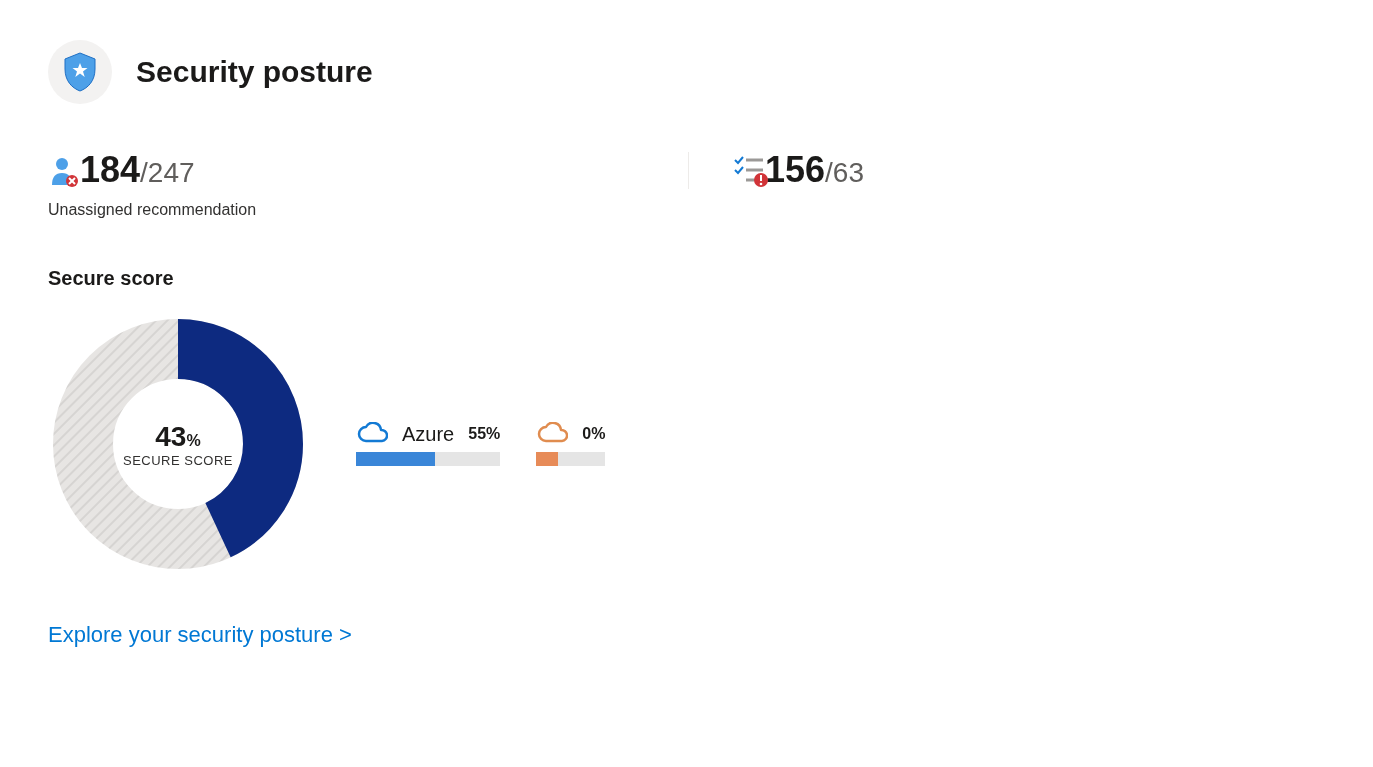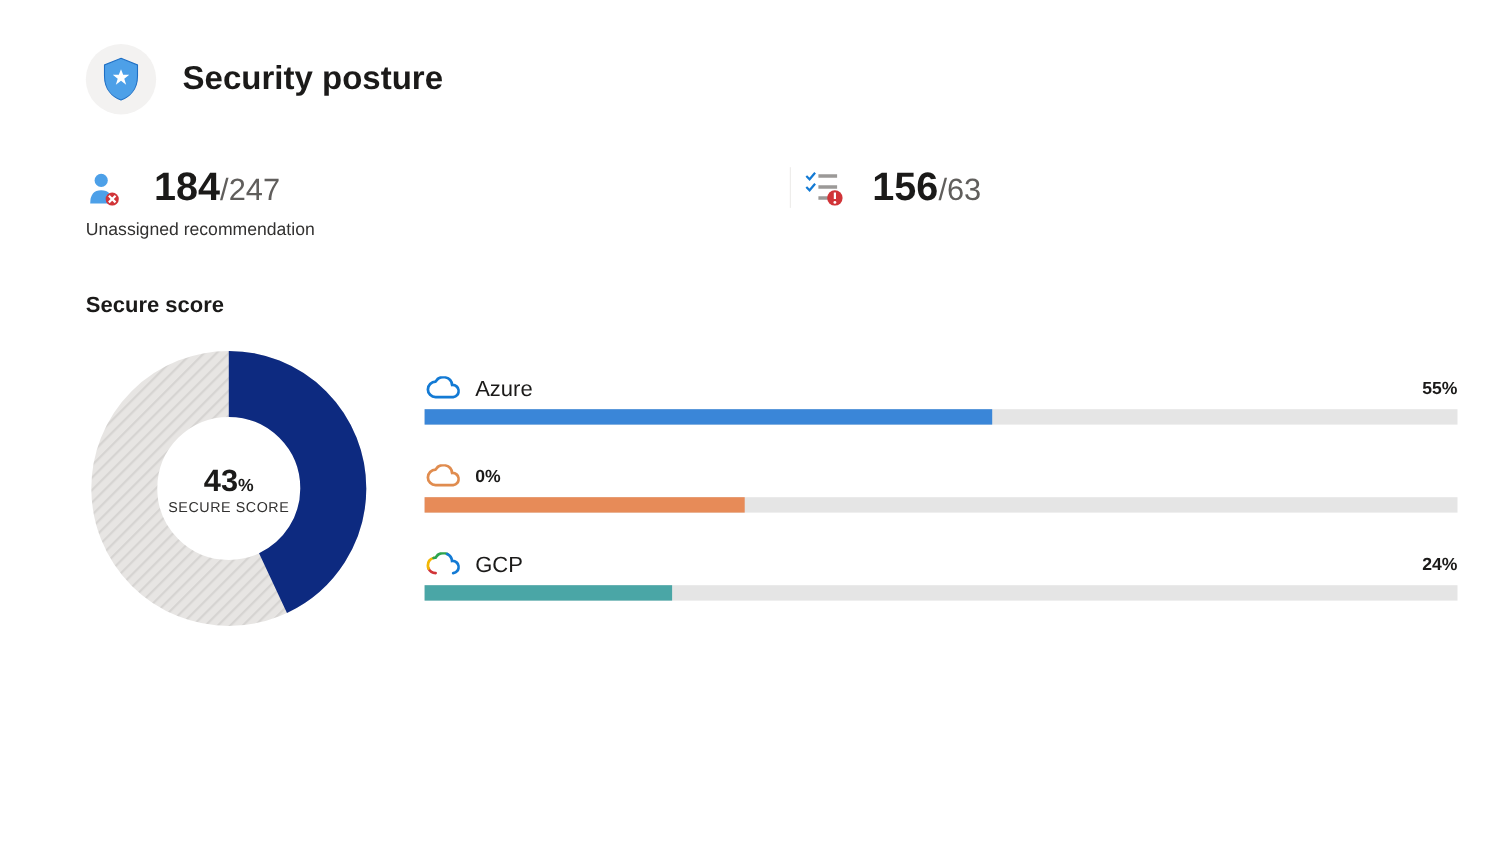--- a/index.html
+++ b/index.html
@@ -7,21 +7,20 @@
     padding: 0;
     width: 1373px;
     height: 767px;
     font-family: "Segoe UI", "Segoe UI Web", Arial, sans-serif;
     color: #323130;
     background: #ffffff;
   }
   .card {
     box-sizing: border-box;
     padding: 40px 48px 40px 48px;
-    margin-left: 30px;
   }
   .header {
     display: flex;
     align-items: center;
     gap: 24px;
     margin-bottom: 48px;
   }
   .header-icon-wrap {
     width: 64px;
     height: 64px;
@@ -39,25 +38,25 @@
   .metrics {
     display: flex;
     align-items: flex-start;
     margin-bottom: 48px;
   }
   .metric {
     display: flex;
     flex-direction: column;
   }
   .metric-left { width: 640px; }
-  .metric-right { padding-left: 12px; border-left: 1px solid #edebe9; }
+  .metric-right { padding-left: 44px; border-left: 1px solid #edebe9; }
   .metric-top {
     display: flex;
     align-items: center;
-    gap: 30px;
+    gap: 0;
   }
   .metric-icon {
     position: relative;
     width: 32px;
     height: 32px;
     align-self: center;
   }
   .metric-num-main {
     font-size: 36px;
     font-weight: 700;
@@ -111,21 +110,20 @@
   }
   .donut-pct small { font-size: 16px; font-weight: 600; }
   .donut-label {
     font-size: 13px;
     letter-spacing: 0.5px;
     color: #323130;
   }
   .bars {
     flex-grow: 1;
     display: flex;
-    flex-direction: column;
     gap: 36px;
     min-width: 0;
   }
   .bar-block {}
   .bar-head {
     display: flex;
     align-items: center;
     gap: 14px;
     margin-bottom: 6px;
   }
@@ -261,32 +259,18 @@
           <div class="bar-head">
             <span class="cloud-icon"><svg width="32" height="24" viewBox="0 0 32 24">
                 <path d="M10 19a7 7 0 0 1 0-14 8 8 0 0 1 15 3 5.5 5.5 0 0 1 1 11Z" fill="none" stroke="#e08c4f" stroke-width="2.5" stroke-linejoin="round"></path>
               </svg></span>
             <span class="bar-pct">0%</span>
           </div>
           <div class="bar-track">
             <div class="bar-fill" style="width: 31%; background: rgb(231, 139, 88);"></div>
           </div>
         </div>
-        <div class="bar-block">
-          <div class="bar-head">
-            <span class="cloud-icon"><svg width="32" height="24" viewBox="0 0 32 24">
-                <path d="M10 19a7 7 0 0 1 0-14 8 8 0 0 1 15 3 5.5 5.5 0 0 1 1 11" fill="none" stroke="#d13438" stroke-width="2.5" stroke-linecap="round" stroke-dasharray="8 100"></path>
-                <path d="M10 19a7 7 0 0 1 0-14 8 8 0 0 1 15 3 5.5 5.5 0 0 1 1 11" fill="none" stroke="#f2b705" stroke-width="2.5" stroke-linecap="round" stroke-dasharray="12 100" stroke-dashoffset="-8"></path>
-                <path d="M10 19a7 7 0 0 1 0-14 8 8 0 0 1 15 3 5.5 5.5 0 0 1 1 11" fill="none" stroke="#2da44e" stroke-width="2.5" stroke-linecap="round" stroke-dasharray="14 100" stroke-dashoffset="-20"></path>
-                <path d="M10 19a7 7 0 0 1 0-14 8 8 0 0 1 15 3 5.5 5.5 0 0 1 1 11" fill="none" stroke="#137ad4" stroke-width="2.5" stroke-linecap="round" stroke-dasharray="30 100" stroke-dashoffset="-34"></path>
-              </svg></span>
-            <span class="bar-name">GCP</span>
-            <span class="bar-pct">24%</span>
-          </div>
-          <div class="bar-track">
-            <div class="bar-fill" style="width: 24%; background: rgb(74, 166, 166);"></div>
-          </div>
-        </div>
       </div>
   </div>
 
+  <div class="explore-link">Explore your security posture &gt;</div>
 
 </div>
 
 </body></html>

